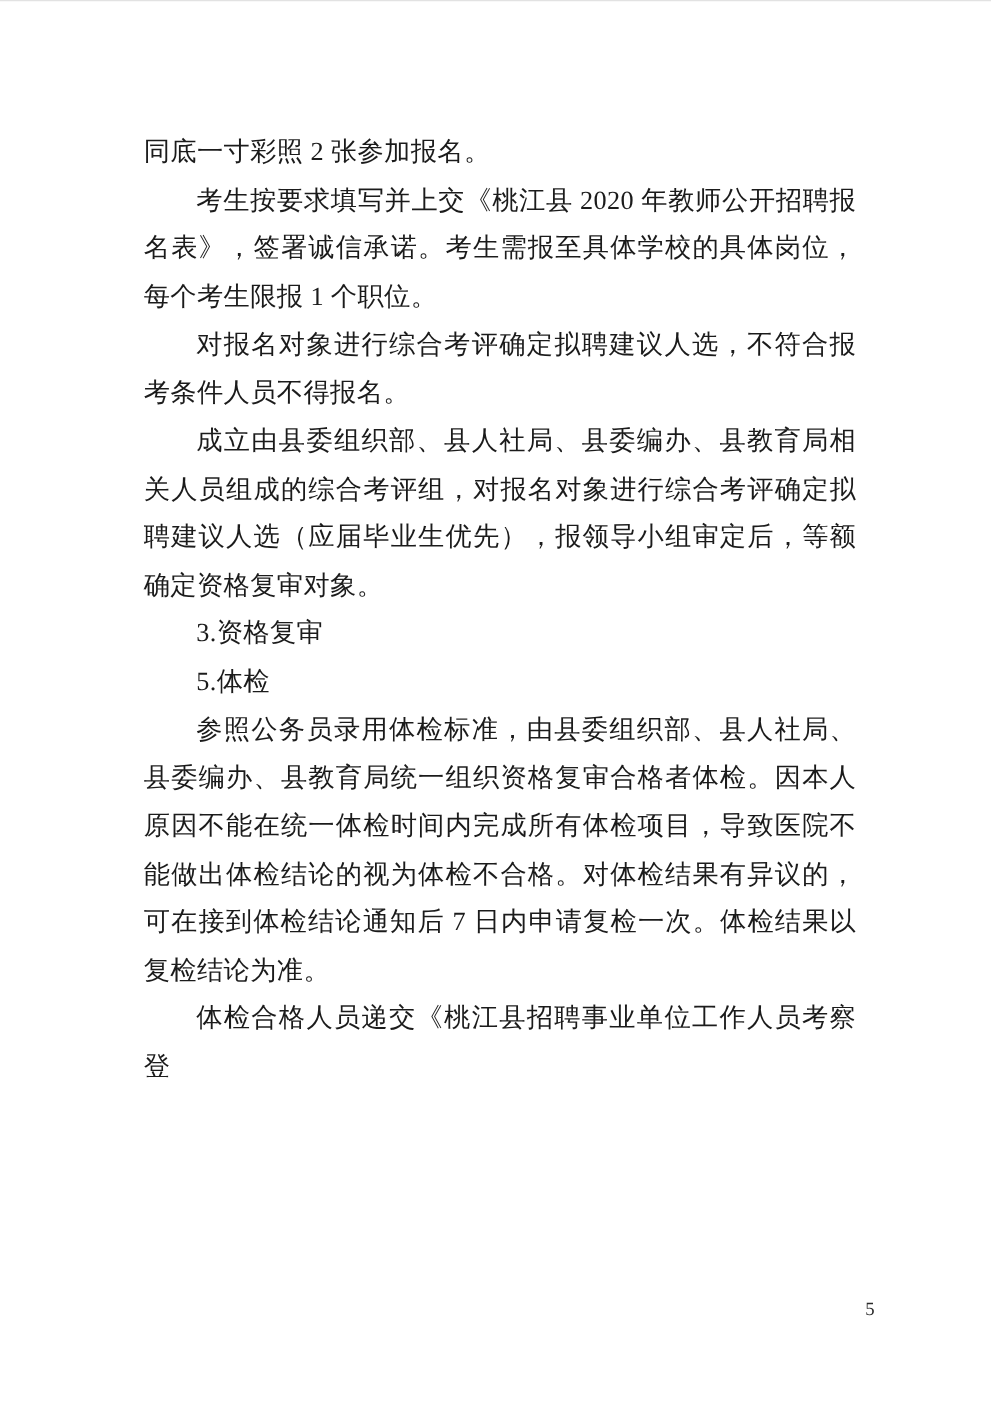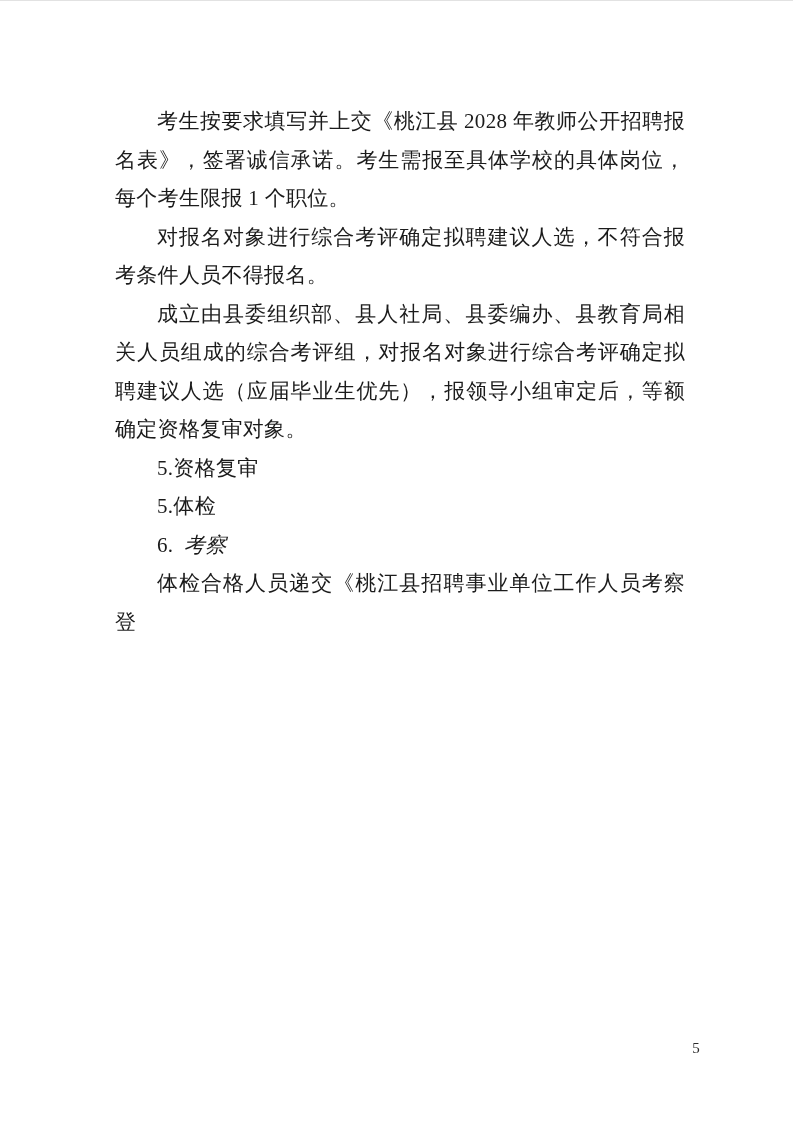--- a/index.html
+++ b/index.html
@@ -55,35 +55,36 @@
     line-height: 18px;
     color: #2a2a2a;
   }
 </style>
 </head>
 <body>
 
 <div class="page">
   <div class="content">
 
+    <p>同底一寸彩照 2 张参加报名。</p>
 
-    <p class="indent">考生按要求填写并上交《桃江县 2028 年教师公开招聘报名表》，签署诚信承诺。考生需报至具体学校的具体岗位，每个考生限报 1 个职位。</p>
+    <p class="indent">考生按要求填写并上交《桃江县 2020 年教师公开招聘报名表》，签署诚信承诺。考生需报至具体学校的具体岗位，每个考生限报 1 个职位。</p>
 
 
     <p class="indent">对报名对象进行综合考评确定拟聘建议人选，不符合报考条件人员不得报名。</p>
 
 
     <p class="indent">成立由县委组织部、县人社局、县委编办、县教育局相关人员组成的综合考评组，对报名对象进行综合考评确定拟聘建议人选（应届毕业生优先），报领导小组审定后，等额确定资格复审对象。</p>
 
-    <h3 class="heading">5.资格复审</h3>
+    <h3 class="heading">3.资格复审</h3>
 
 
     <h3 class="heading">5.体检</h3>
 
+    <p class="indent">参照公务员录用体检标准，由县委组织部、县人社局、县委编办、县教育局统一组织资格复审合格者体检。因本人原因不能在统一体检时间内完成所有体检项目，导致医院不能做出体检结论的视为体检不合格。对体检结果有异议的，可在接到体检结论通知后 7 日内申请复检一次。体检结果以复检结论为准。</p>
 
-    <h3 class="heading heading-italic"><span class="h-num">6.</span><span class="h-title">考察</span></h3>
 
     <p class="indent">体检合格人员递交《桃江县招聘事业单位工作人员考察登</p>
 
   </div>
 
   <div class="page-number">5</div>
 </div>
 
 </body></html>

